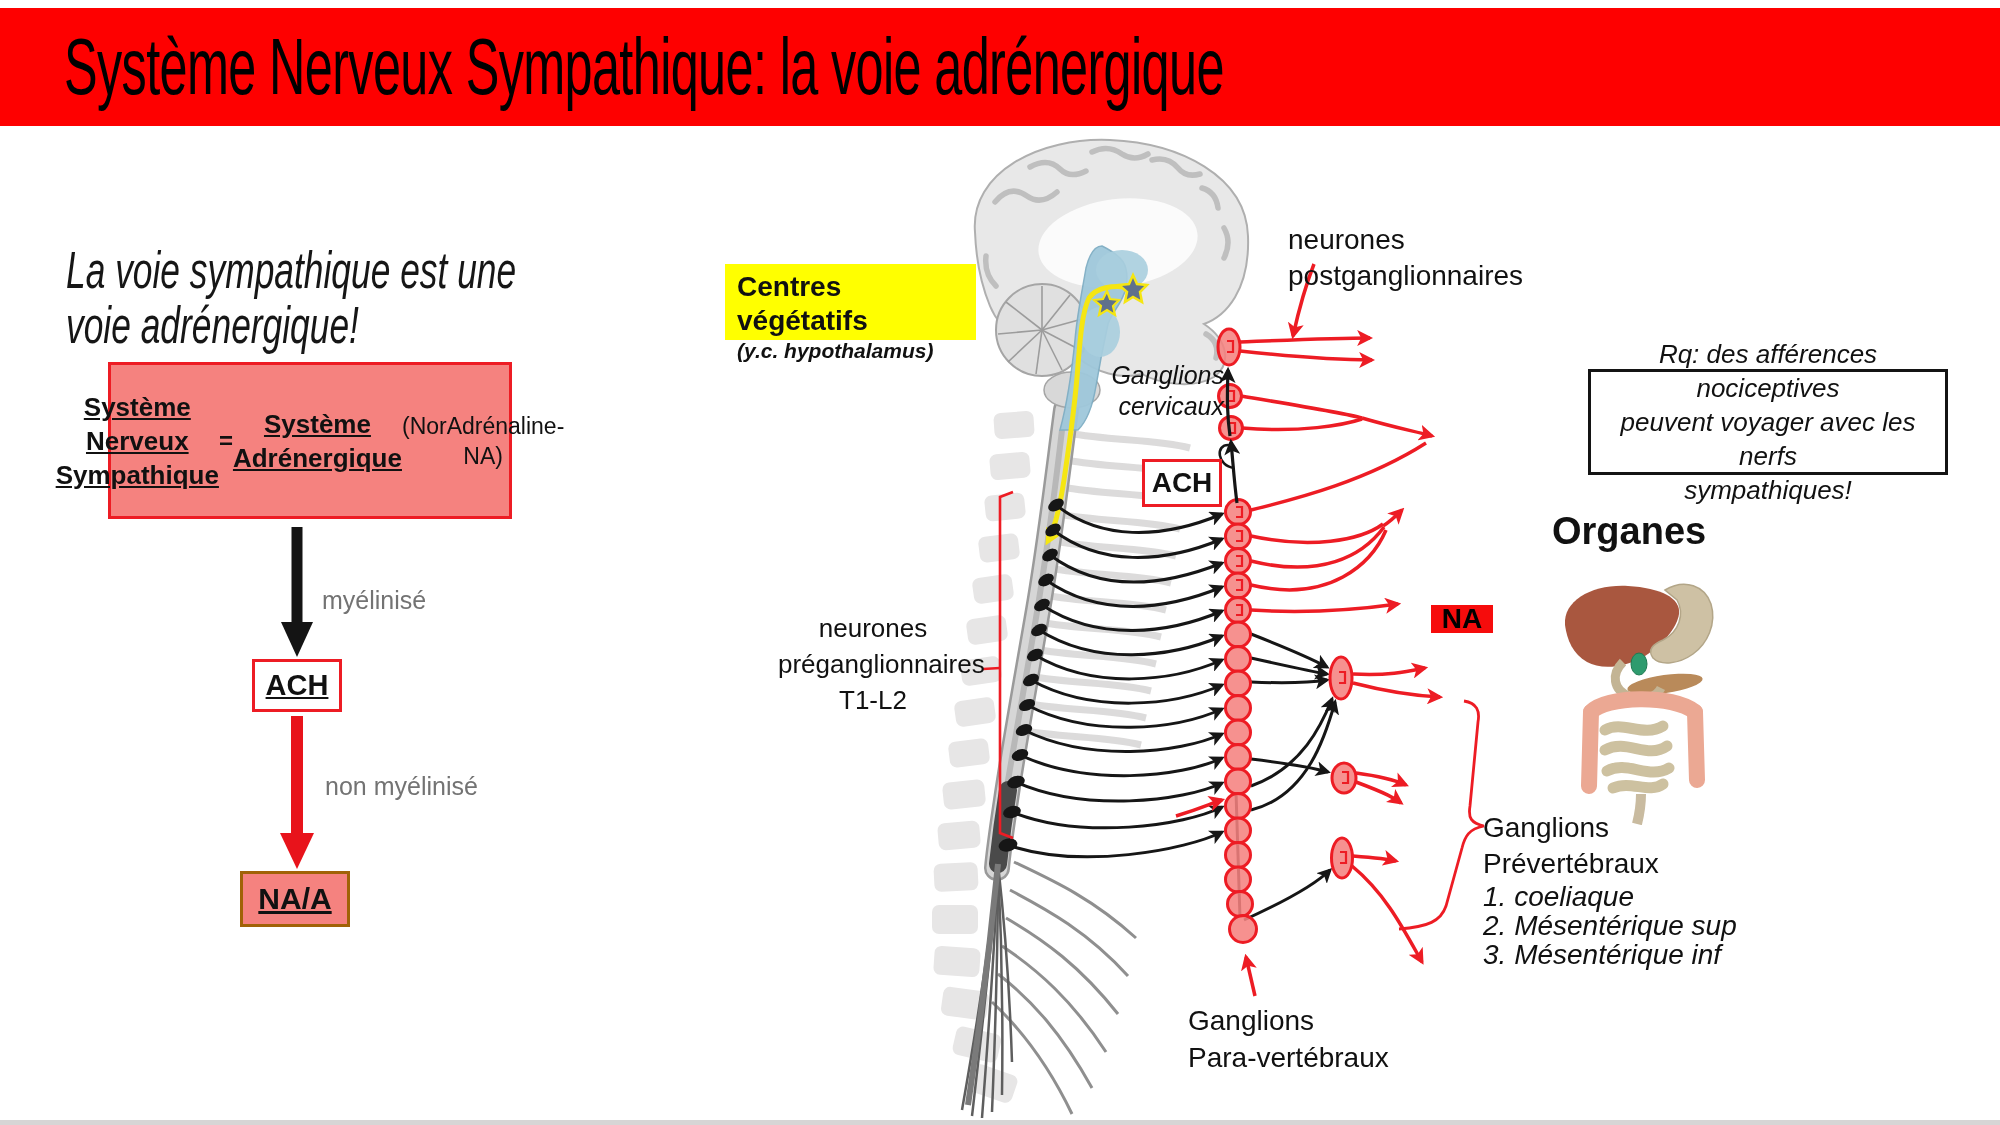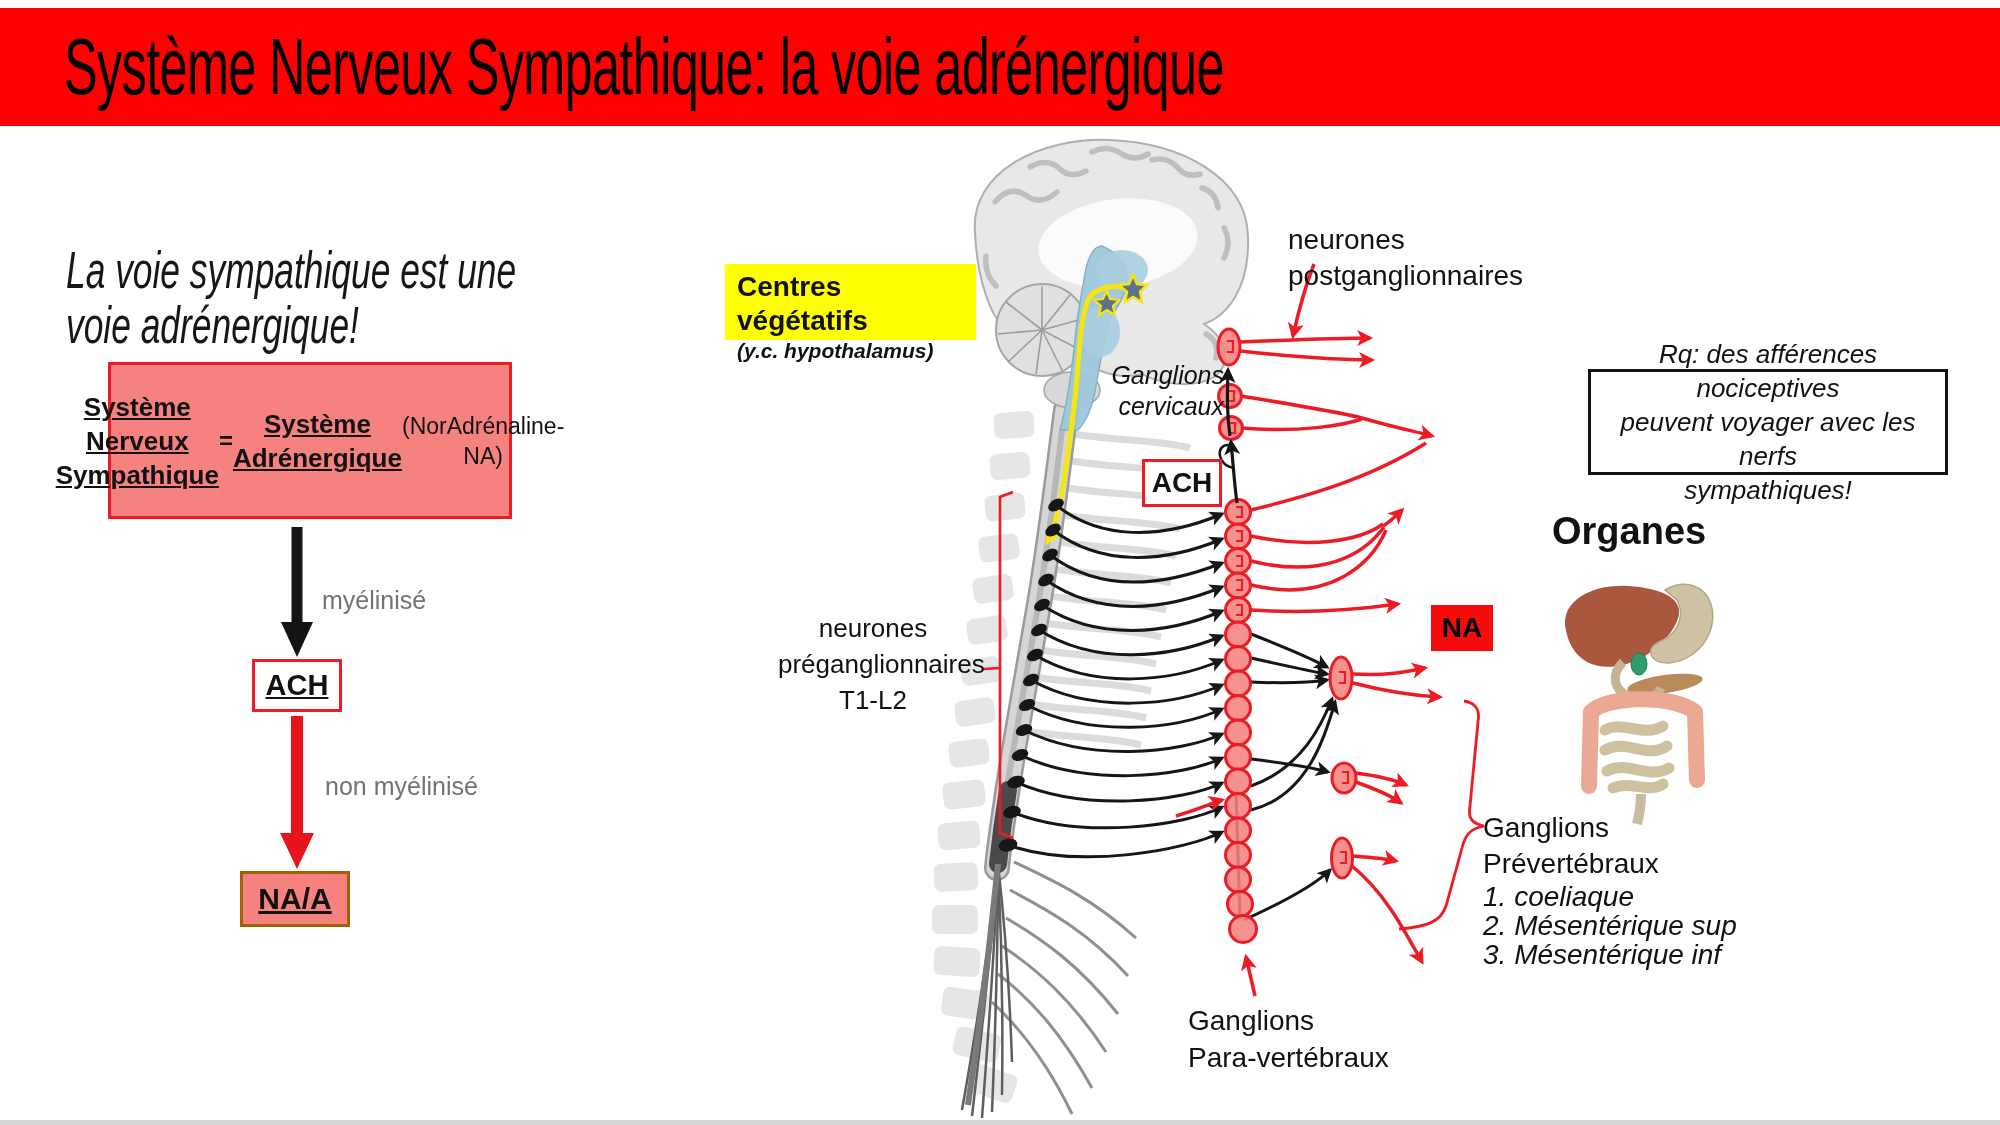--- a/index.html
+++ b/index.html
@@ -24,21 +24,21 @@
           display:flex;align-items:center;justify-content:center;font-weight:bold;font-size:30px;text-decoration:underline;}
   
   #centres{left:702px;top:264px;width:239px;height:70px;background:#FFFF00;padding:6px 0 0 12px;margin-left:23px;}
   #centres .l1{font-weight:bold;font-size:28px;line-height:34px;}
   #centres .l2{font-weight:bold;font-style:italic;font-size:21px;line-height:26px;}
   
   #postg{left:1288px;top:222px;font-size:28px;line-height:36px;}
   #cerv{left:1040px;top:360px;width:184px;text-align:right;font-style:italic;font-size:25px;line-height:31px;}
   #ach2{left:1142px;top:459px;width:74px;height:42px;background:#fff;border:3px solid #ED1C24;
         display:flex;align-items:center;justify-content:center;font-weight:bold;font-size:28px;}
-  #nabox{left:1431px;top:605px;width:62px;height:46px;background:#F60C0C;
+  #nabox{left:1431px;top:605px;width:62px;height:28px;background:#F60C0C;
         display:flex;align-items:center;justify-content:center;font-weight:bold;font-size:28px;color:#000;}
   #preg{left:778px;top:610px;width:190px;text-align:center;font-size:26px;line-height:36px;}
   #paravert{left:1188px;top:1002px;font-size:28px;line-height:37px;}
   #prevert{left:1483px;top:810px;font-size:28px;line-height:36px;}
   #prevert .it{font-style:italic;font-size:28px;line-height:29px;}
   #notebox{left:1588px;top:369px;width:354px;height:100px;border:3px solid #141414;background:#fff;
            display:flex;flex-direction:column;align-items:center;justify-content:center;
            font-style:italic;font-size:26px;line-height:34px;text-align:center;}
   #organes{left:1552px;top:510px;font-weight:bold;font-size:38px;}
   svg{display:block;}

